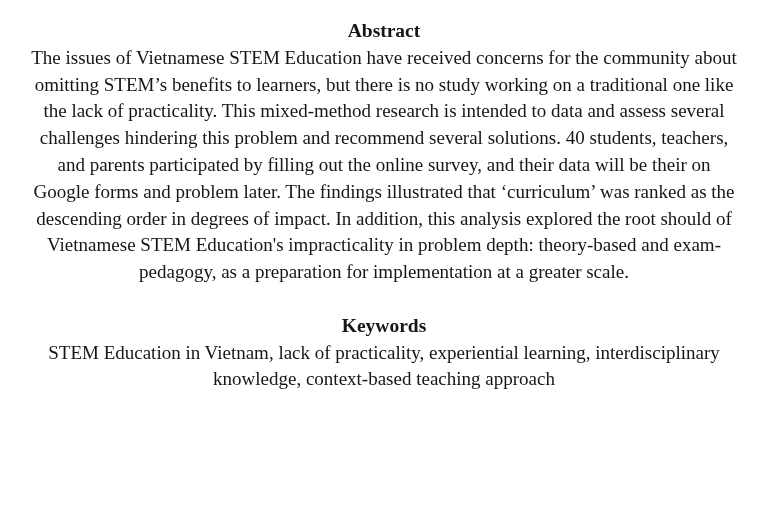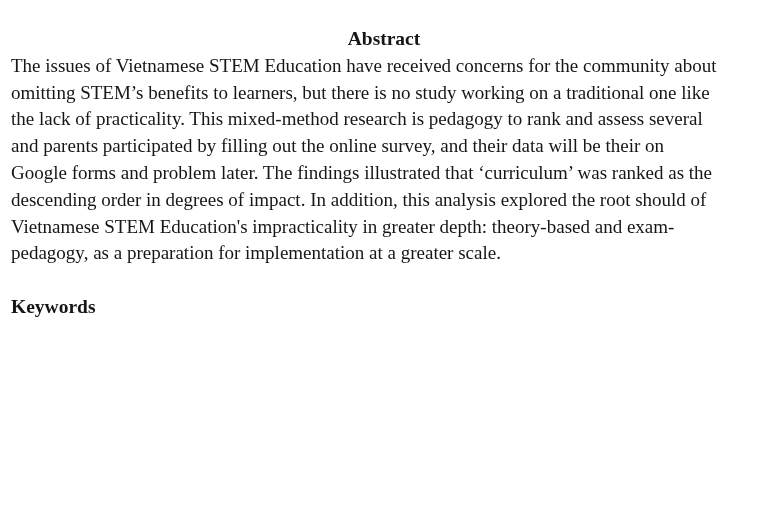--- a/index.html
+++ b/index.html
@@ -6,67 +6,73 @@
     margin: 0;
     padding: 0;
     background: #ffffff;
   }
   .page {
     position: relative;
     width: 768px;
     height: 500px;
     box-sizing: border-box;
     background: #ffffff;
-    padding: 26px 11px 0 11px;
+    padding: 18px 11px 0 11px;
     font-family: "Liberation Serif", "DejaVu Serif", serif;
     font-size: 19px;
     line-height: 26.8px;
     color: #161616;
     overflow: hidden;
   }
   .abstract-heading {
     margin: 0;
     font-size: 19.5px;
     font-weight: bold;
     text-align: center;
     line-height: 26.8px;
   }
   .paragraph {
     margin: 0;
   }
   .line {
     white-space: nowrap;
+    text-align: center;
   }
   .blank-line {
     height: 26.8px;
   }
   .keywords-heading {
     margin: 0;
     font-size: 19.5px;
     font-weight: bold;
-    text-align: left;
+    text-align: center;
     line-height: 26.8px;
   }
 </style>
 </head>
 <body>
 
 <div class="page">
 
   <h1 class="abstract-heading">Abstract</h1>
 
   <div class="paragraph">
     <div class="line">The issues of Vietnamese STEM Education have received concerns for the community about</div>
     <div class="line">omitting STEM’s benefits to learners, but there is no study working on a traditional one like</div>
-    <div class="line">the lack of practicality. This mixed-method research is pedagogy to rank and assess several</div>
+    <div class="line">the lack of practicality. This mixed-method research is intended to data and assess several</div>
+    <div class="line">challenges hindering this problem and recommend several solutions. 40 students, teachers,</div>
     <div class="line">and parents participated by filling out the online survey, and their data will be their on</div>
     <div class="line">Google forms and problem later. The findings illustrated that ‘curriculum’ was ranked as the</div>
     <div class="line">descending order in degrees of impact. In addition, this analysis explored the root should of</div>
-    <div class="line">Vietnamese STEM Education's impracticality in greater depth: theory-based and exam-</div>
+    <div class="line">Vietnamese STEM Education's impracticality in problem depth: theory-based and exam-</div>
     <div class="line">pedagogy, as a preparation for implementation at a greater scale.</div>
   </div>
 
   <div class="blank-line"></div>
 
   <h2 class="keywords-heading">Keywords</h2>
 
+  <div class="paragraph">
+    <div class="line">STEM Education in Vietnam, lack of practicality, experiential learning, interdisciplinary</div>
+    <div class="line">knowledge, context-based teaching approach</div>
+  </div>
 
 </div>
 
 </body></html>

